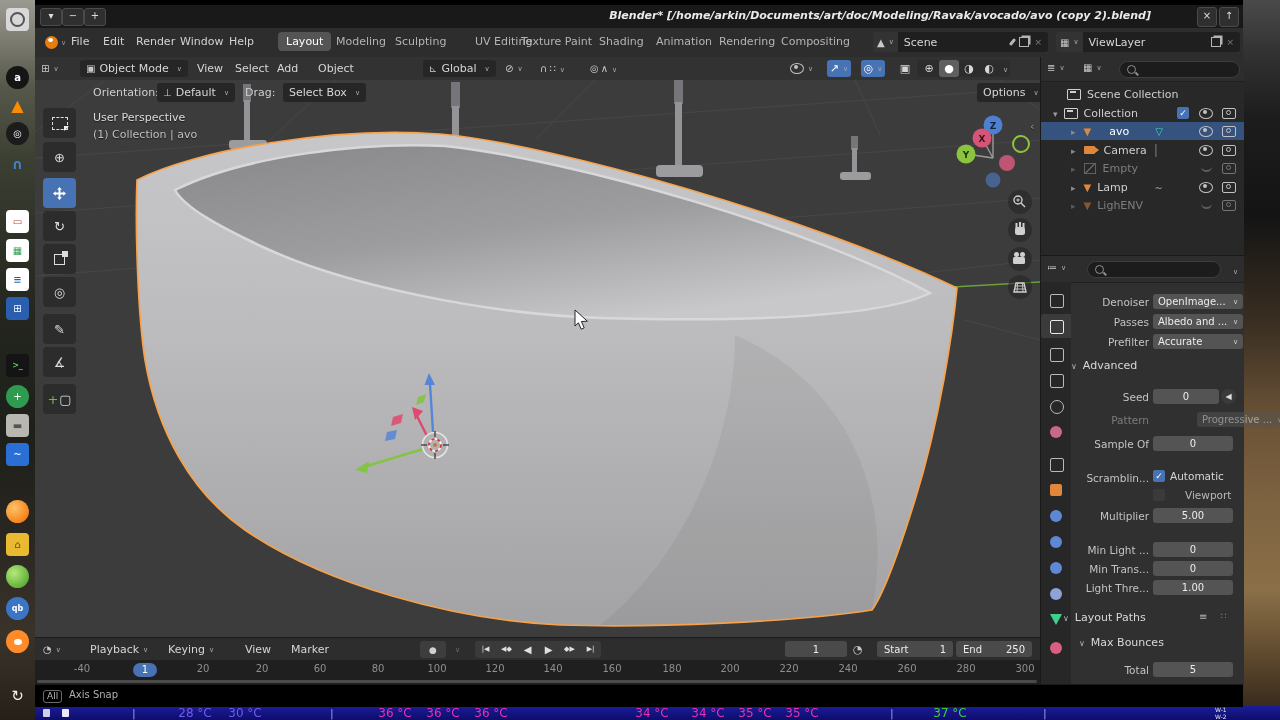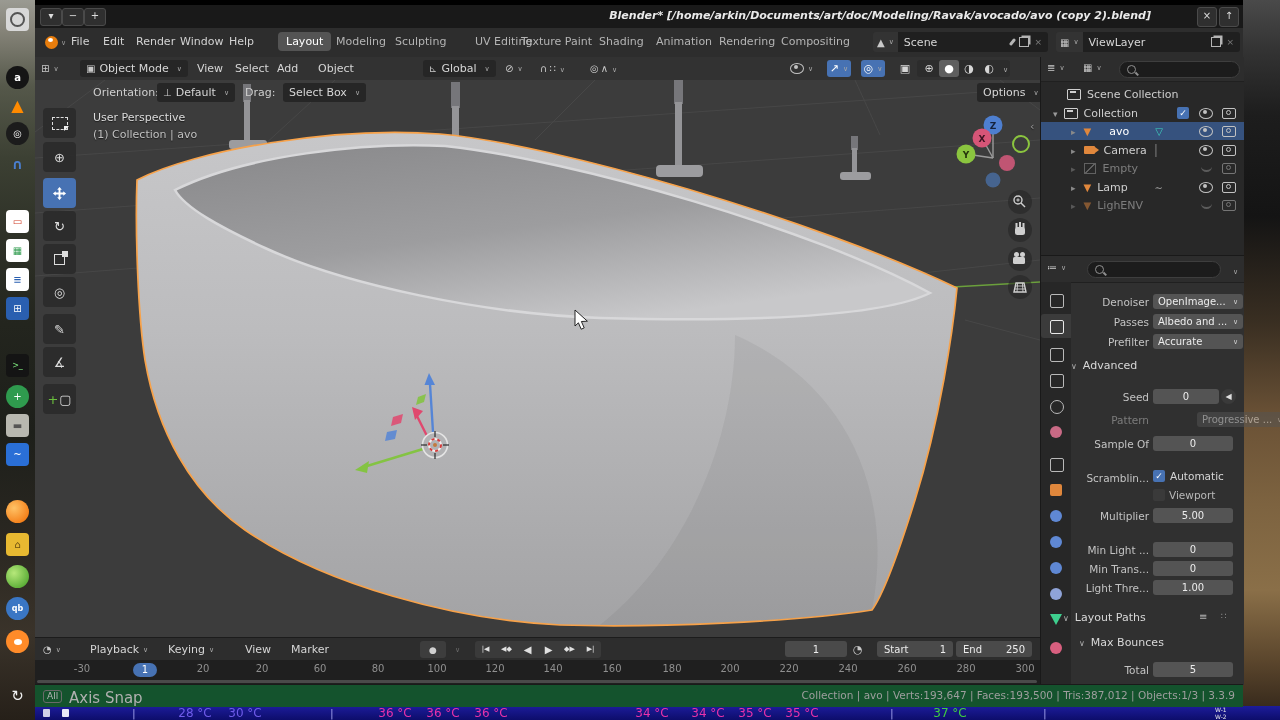--- a/index.html
+++ b/index.html
@@ -85,21 +85,21 @@
   .tl{position:absolute;top:3px;height:17px;display:flex;align-items:center;}
   .transport{background:#3a3a3a;border-radius:3px;display:flex;height:17px;}
   .tpb{width:21px;text-align:center;line-height:17px;font-size:7px;color:#e0e0e0;}
   .tpb.play{font-size:10px;}
   .field{background:#4a4a4a;border-radius:3px;height:16px;display:flex;align-items:center;justify-content:space-between;padding:0 7px;font-size:10px;color:#ececec;}
   .ruler{left:0;top:655px;width:1005px;height:24px;background:#1f1f1f;}
   .tick{position:absolute;top:3px;width:40px;text-align:center;color:#8f8f8f;font-size:10px;}
   .tick.cur{width:24px;background:#4772b3;color:#fff;border-radius:8px;line-height:14px;height:14px;}
   .scrollb{position:absolute;left:2px;top:20px;width:1000px;height:3px;background:#4a4a4a;border-radius:2px;}
   
-  .statusbar{left:0;top:679px;width:1208px;height:22px;background:#14532d;border-top:1px solid #1a1a1a;}
+  .statusbar{left:0;top:679px;width:1208px;height:22px;background:#000000;border-top:1px solid #1a1a1a;}
   .badge{border:1px solid #6a6a6a;border-radius:3px;color:#b5b5b5;font-size:9px;padding:0 3px;line-height:11px;}
   
   .gl{font-size:10px;color:#c9c9c9;}
   .blogo{width:13px;height:13px;border-radius:50%;background:#e87d0d;position:relative;flex:none;}
   .blogo::after{content:"";position:absolute;left:3px;top:2px;width:5px;height:4px;background:#fff;border-radius:50%;}
   .i-copy{width:8px;height:8px;border:1px solid #b5b5b5;box-shadow:2px -2px 0 -0.5px #b5b5b5;flex:none;}
   .i-pin{width:3px;height:8px;background:#b5b5b5;border-radius:2px;transform:rotate(40deg);flex:none;}
   .xg{color:#7c7c7c;font-size:9px;}
   .t-scale{width:9px;height:9px;border:1.5px solid #ddd;position:relative;}
   .t-scale::after{content:"";position:absolute;right:-4px;top:-4px;width:6px;height:6px;background:#ddd;}
@@ -570,21 +570,21 @@
         </span>
       <span class="plab" style="left:8px;top:180px;">Sample Of</span>
       <span class="pwid" style="top:180px;">
           <span>0</span>
         </span>
       <span class="plab" style="left:8px;top:214px;">Scramblin...</span>
       <span class="a f" style="left:112px;top:214px;gap:5px;">
           <span class="ckb"></span>
           <span style="color:#d6d6d6;font-size:10.5px;">Automatic</span>
         </span>
-      <span class="a f" style="left:112px;top:233px;gap:4px;">
+      <span class="a f" style="left:112px;top:233px;gap:20px;">
           <span class="ckb off"></span>
           <span style="color:#b8b8b8;font-size:10.5px;">Viewport</span>
         </span>
       <span class="plab" style="left:8px;top:252px;">Multiplier</span>
       <span class="pwid" style="top:252px;">
           <span>5.00</span>
         </span>
       <span class="plab" style="left:8px;top:286px;">Min Light ...</span>
       <span class="pwid" style="top:286px;">
           <span>0</span>
@@ -637,21 +637,21 @@
           <span>Start</span>
           <span>1</span>
         </span>
       <span class="tl field" style="left:921px;width:62px;">
           <span>End</span>
           <span>250</span>
         </span>
     </div>
 
     <div class="a ruler">
-      <span class="tick" style="left:27px;">-30</span>
+      <span class="tick" style="left:27px;">-40</span>
       <span class="tick cur" style="left:98px;">1</span>
       <span class="tick" style="left:148px;">20</span>
       <span class="tick" style="left:207px;">20</span>
       <span class="tick" style="left:265px;">60</span>
       <span class="tick" style="left:323px;">80</span>
       <span class="tick" style="left:382px;">100</span>
       <span class="tick" style="left:440px;">120</span>
       <span class="tick" style="left:498px;">140</span>
       <span class="tick" style="left:557px;">160</span>
       <span class="tick" style="left:617px;">180</span>
@@ -659,18 +659,17 @@
       <span class="tick" style="left:734px;">220</span>
       <span class="tick" style="left:793px;">240</span>
       <span class="tick" style="left:852px;">260</span>
       <span class="tick" style="left:911px;">280</span>
       <span class="tick" style="left:970px;">300</span>
       <span class="scrollb"></span>
     </div>
 
     <div class="a statusbar">
       <span class="a badge" style="left:8px;top:5px;">All</span>
-      <span class="a" style="left:34px;top:4px;color:#b0b0b0;font-size:15px;">Axis Snap</span>
-      <span class="a" style="right:8px;top:4px;color:#9e9e9e;font-size:10.5px;">Collection | avo | Verts:193,647 | Faces:193,500 | Tris:387,012 | Objects:1/3 | 3.3.9</span>
+      <span class="a" style="left:34px;top:4px;color:#b0b0b0;font-size:10px;">Axis Snap</span>
     </div>
 
   </div>
 </div>
 
 </body></html>

